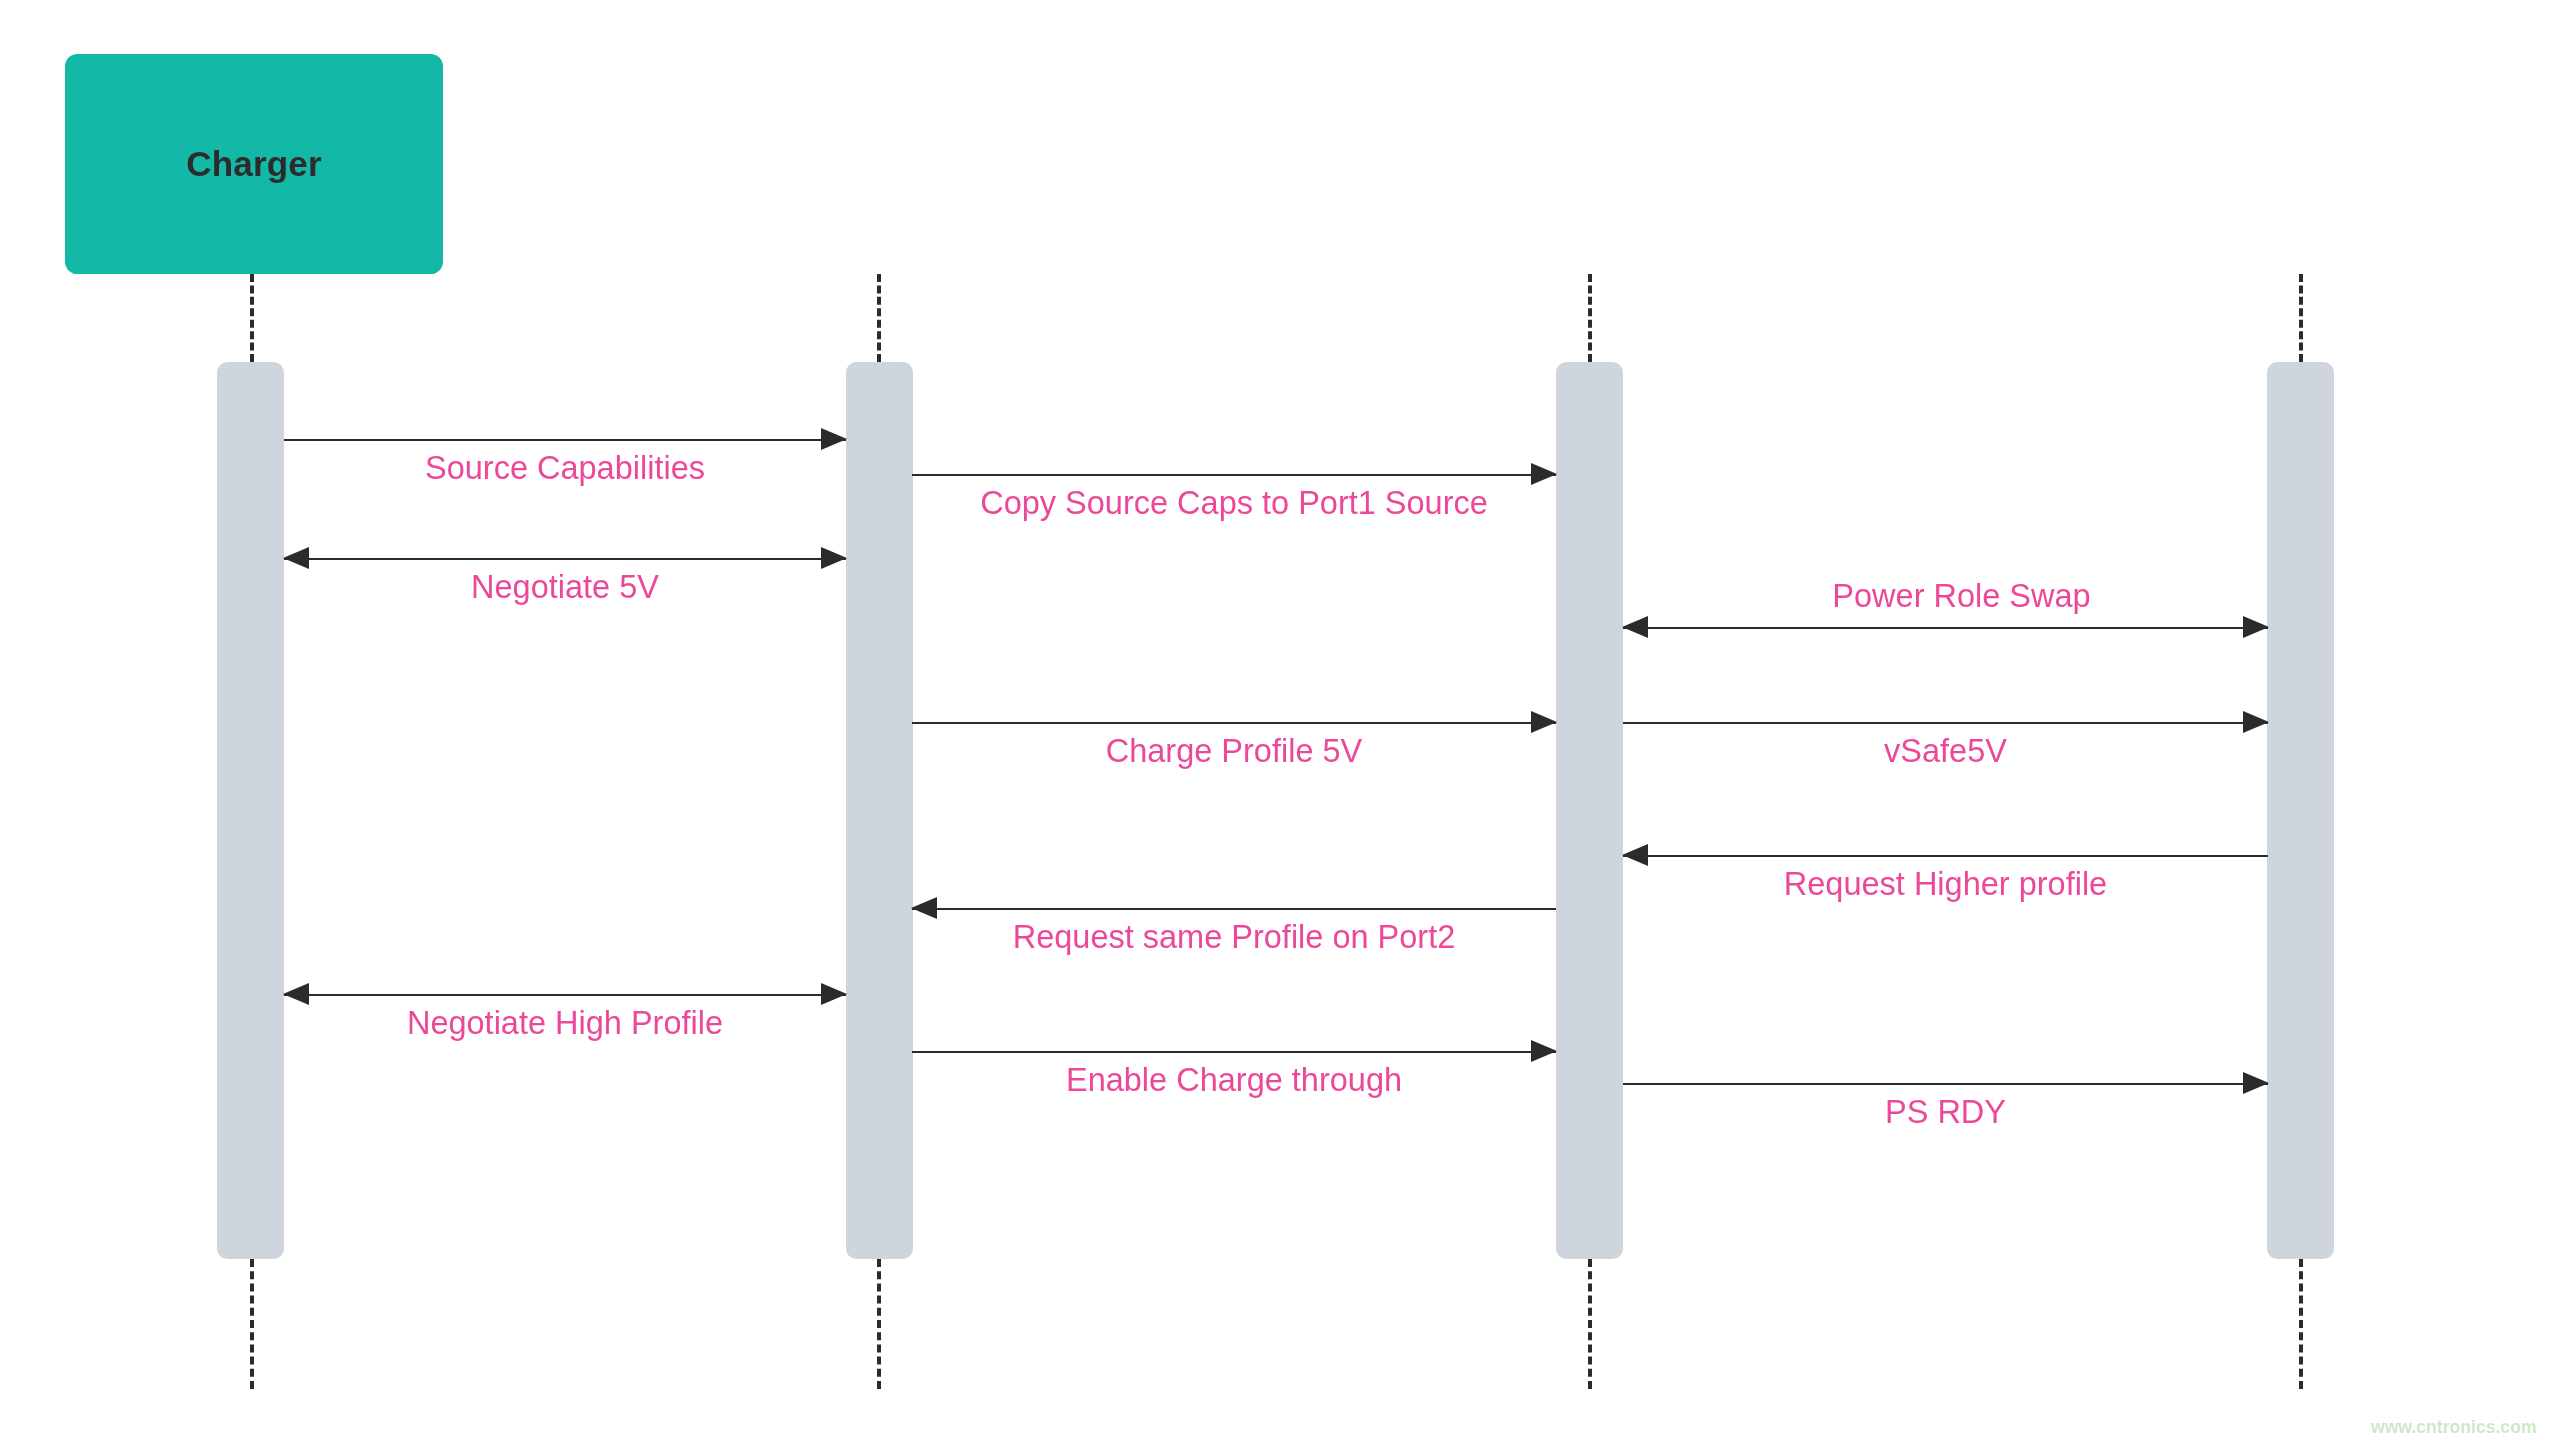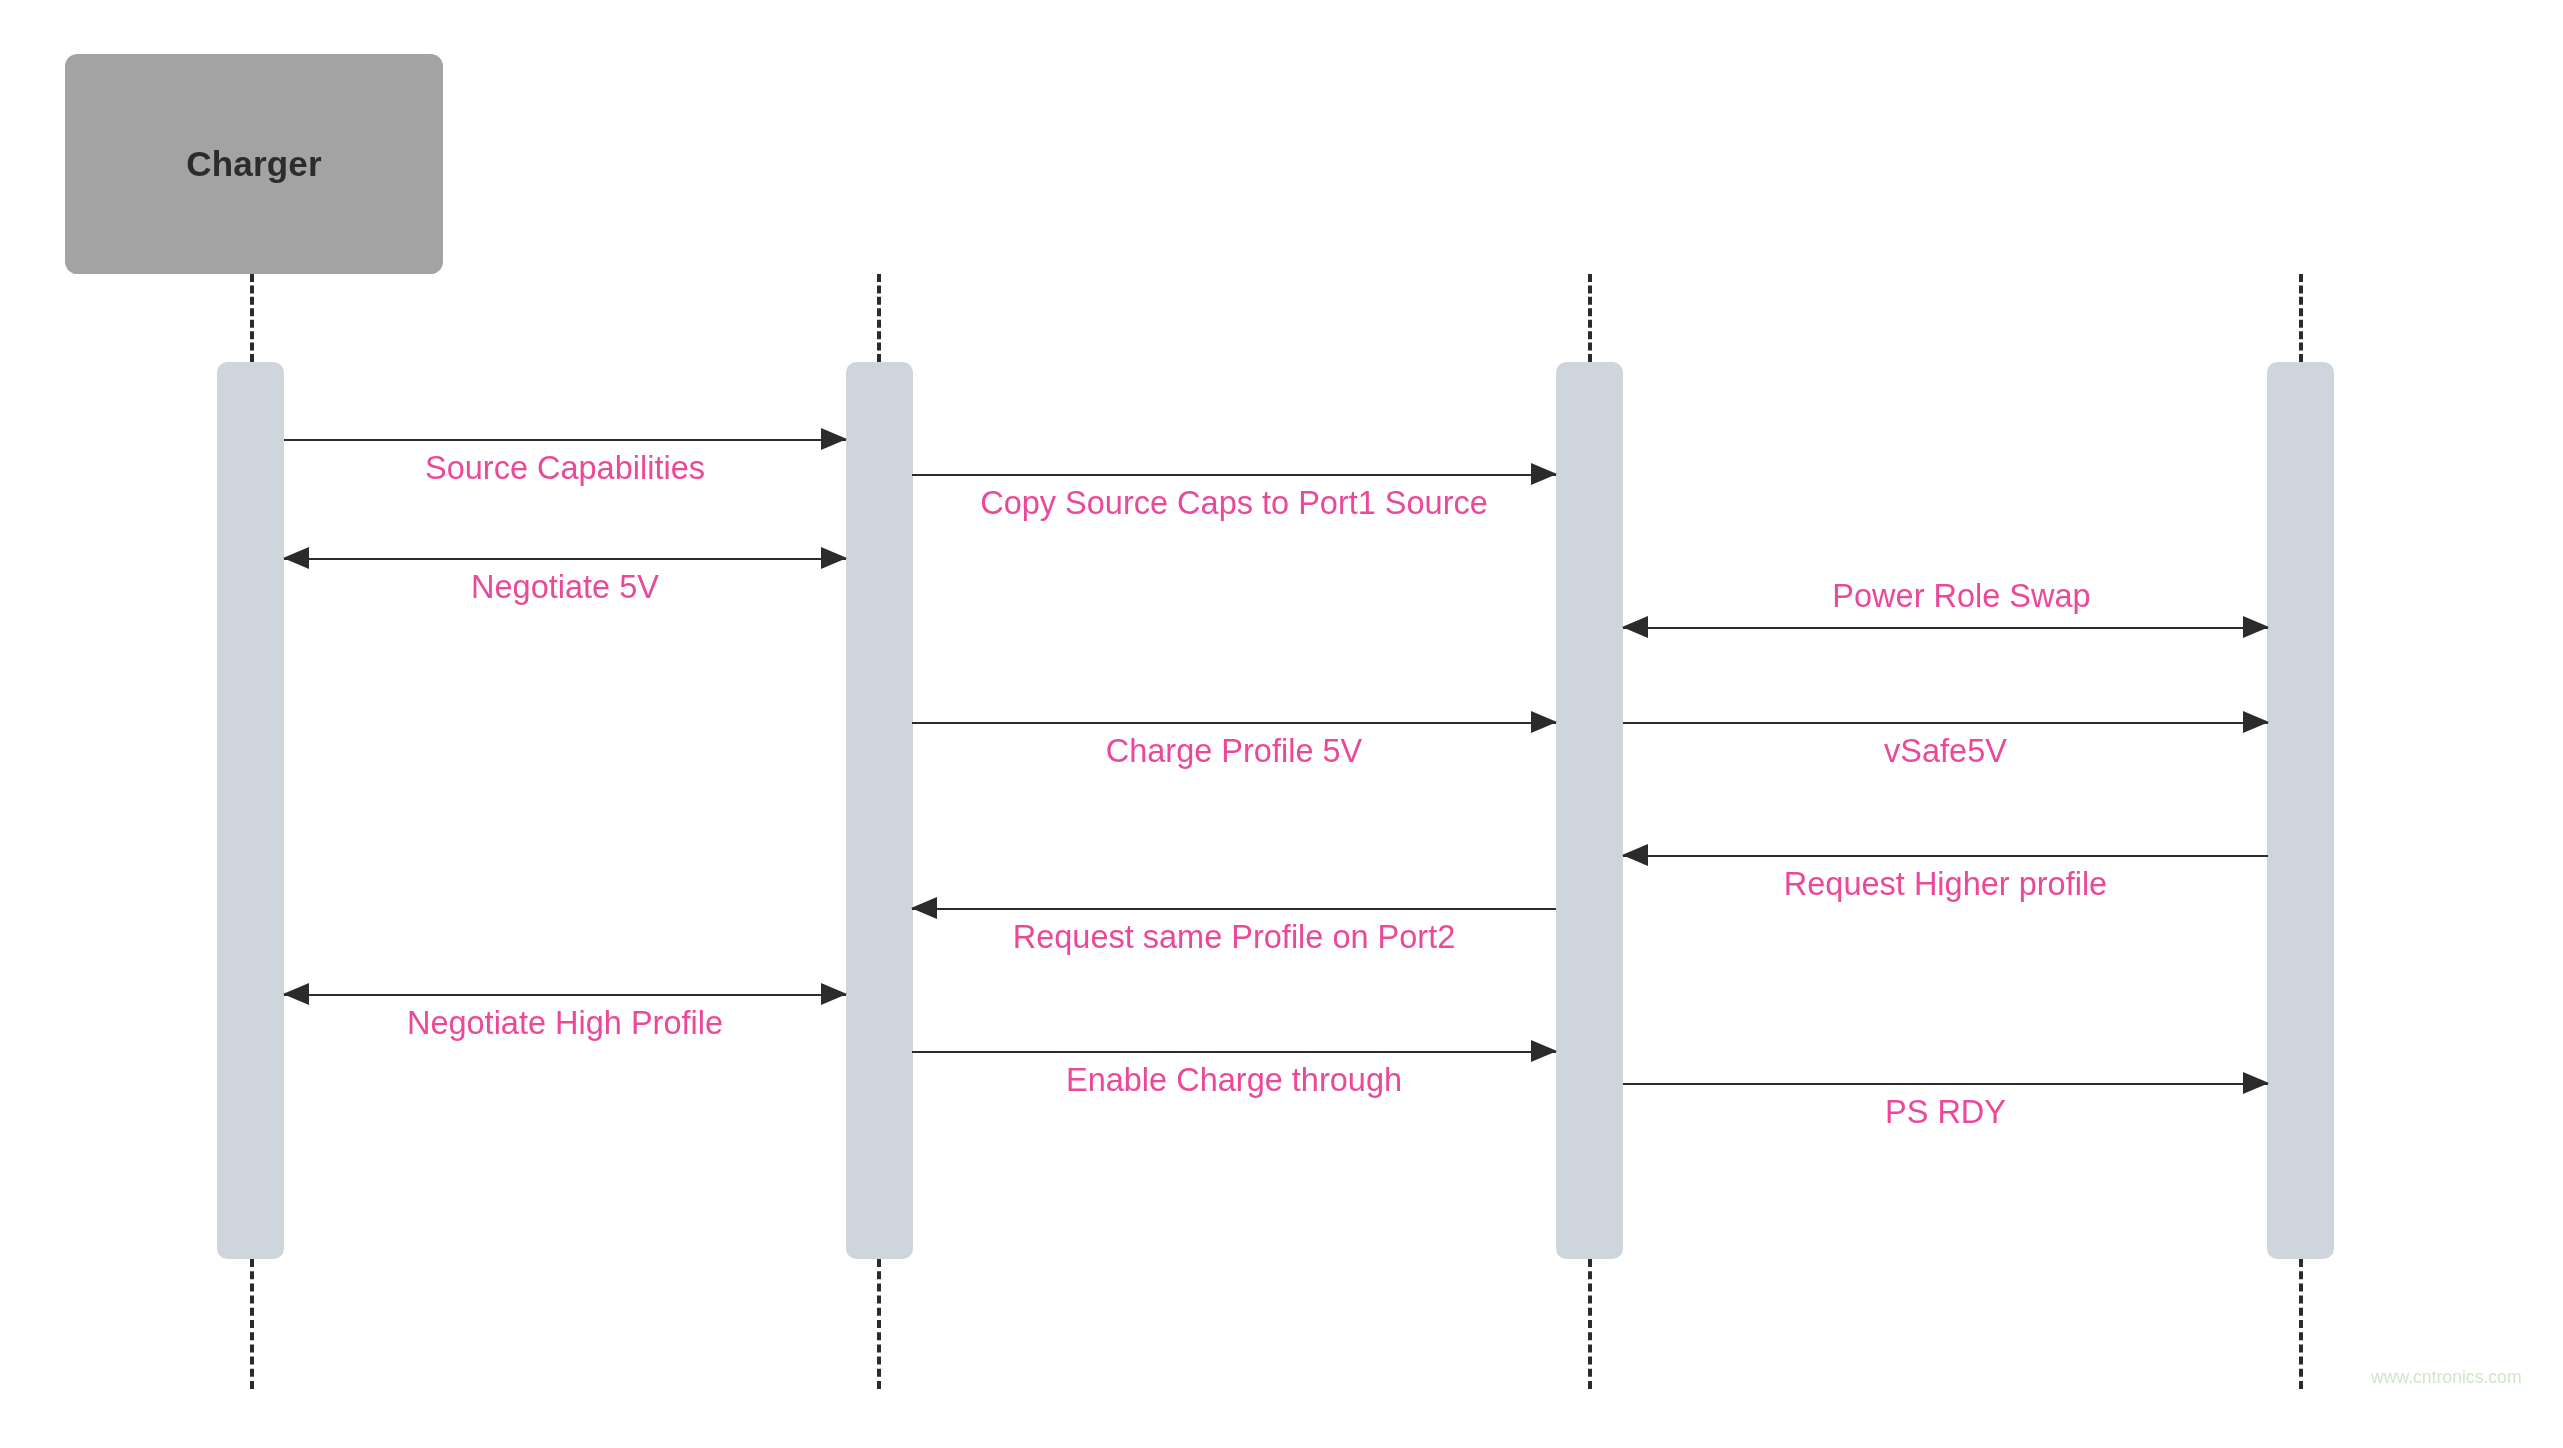--- a/index.html
+++ b/index.html
@@ -13,21 +13,21 @@
   #stage {
     position: relative;
     width: 2563px;
     height: 1449px;
     background: #ffffff;
     overflow: hidden;
   }
   
   .participant-head {
     position: absolute;
-    background: #a3a3a3;
+    background: #14b8a6;
     border-radius: 12.3px;
     display: flex;
     align-items: center;
     justify-content: center;
     box-sizing: border-box;
   }
   .participant-head .head-label {
     font-family: "Liberation Sans", sans-serif;
     font-weight: bold;
     font-size: 35px;
@@ -166,15 +166,15 @@
     <div class="msg" style="left: 912px; width: 644px; top: 1051px;">
       <div class="line"></div>
       <div class="head-right"></div>
       <div class="msg-label below">Enable Charge through</div>
     </div>
     <div class="msg" style="left: 1623px; width: 645px; top: 1083px;">
       <div class="line"></div>
       <div class="head-right"></div>
       <div class="msg-label below">PS RDY</div>
     </div>
-    <div class="watermark" style="left: 2371px; top: 1367px;">www.cntronics.com</div>
+    <div class="watermark" style="left: 2371px; top: 1417px; font-weight: bold;">www.cntronics.com</div>
   </div>
 
 
 </body></html>

